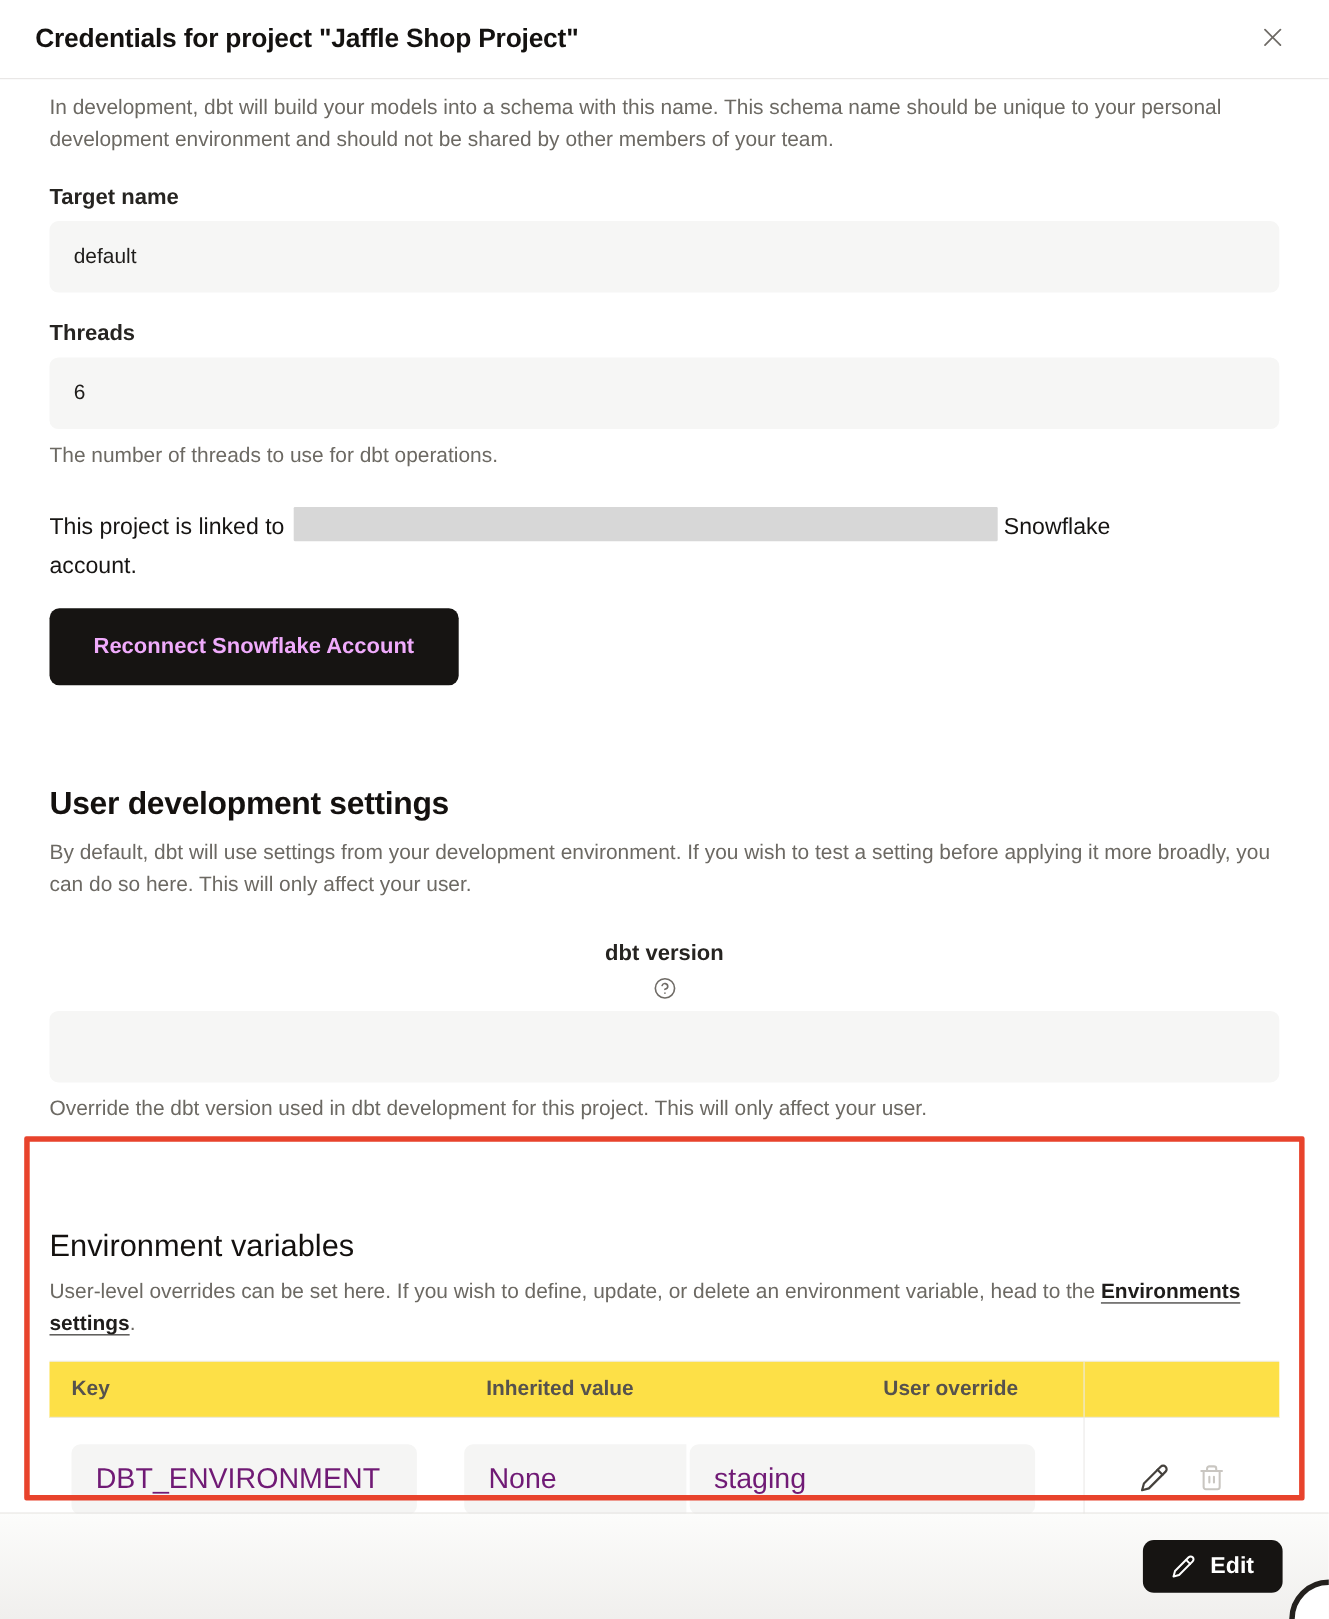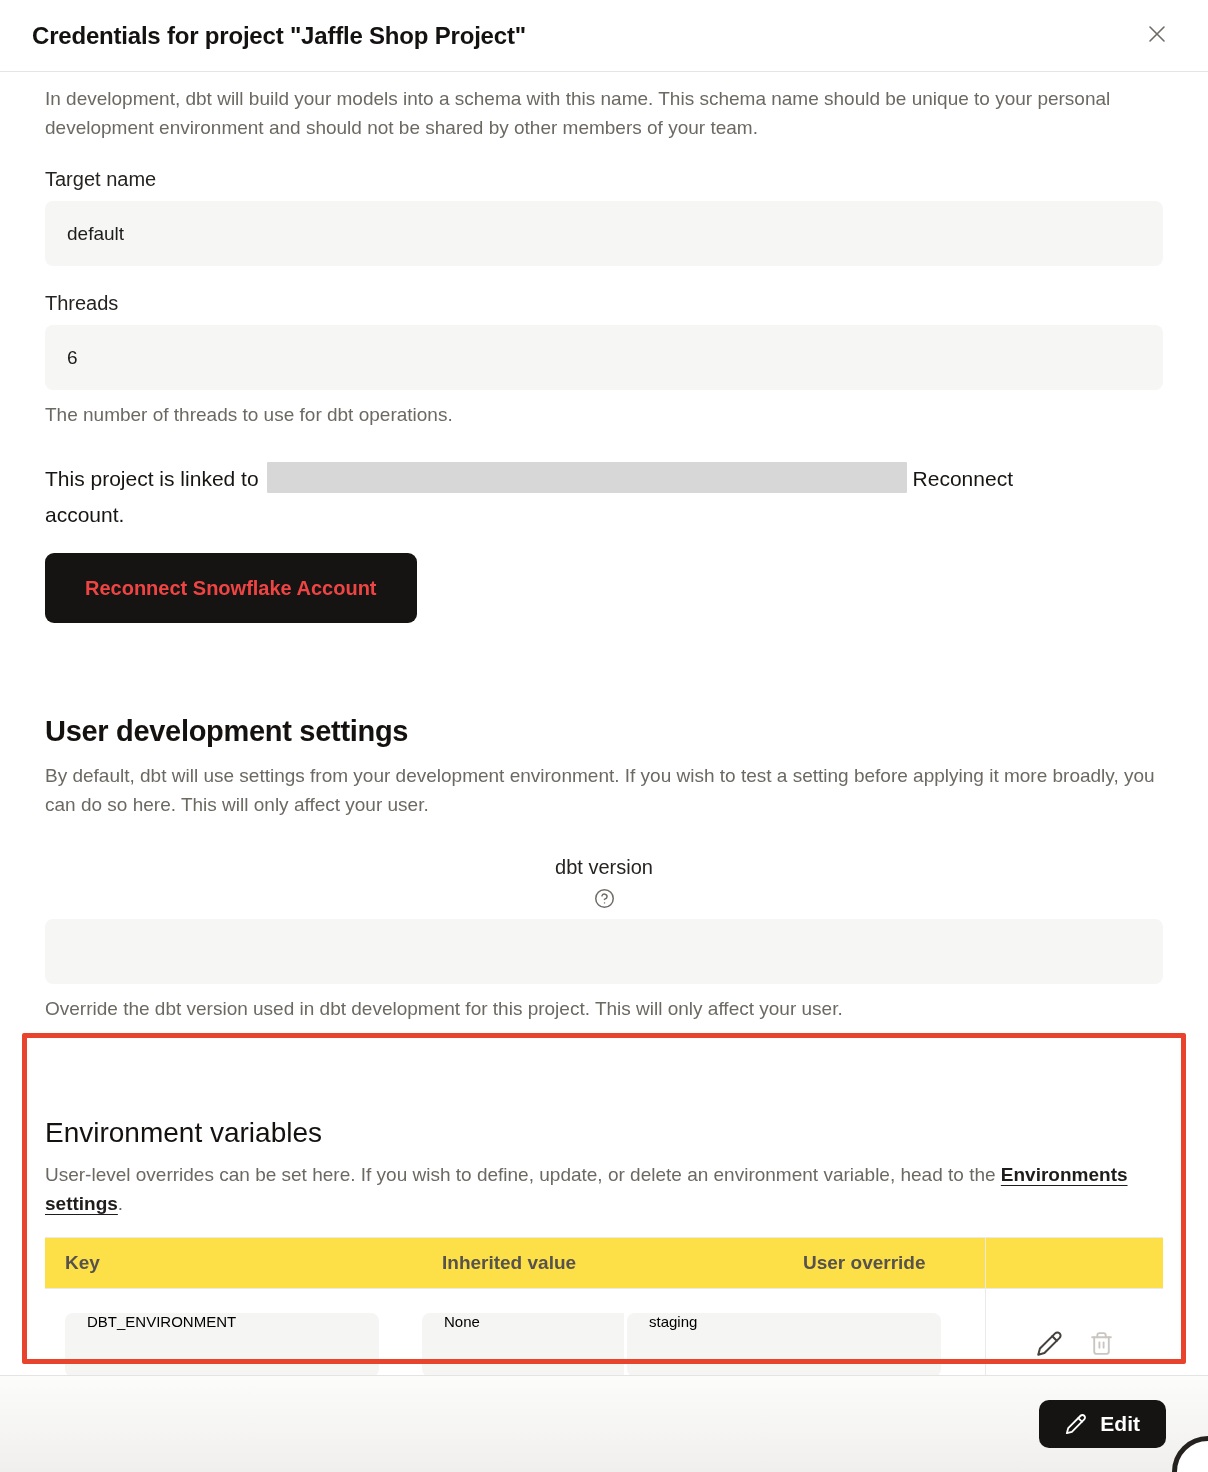--- a/index.html
+++ b/index.html
@@ -21,35 +21,35 @@
     border-bottom: 1px solid #e7e5e4;
   }
   .modal-title { font-size: 24px; font-weight: 700; color: #141210; letter-spacing: -0.2px; }
   .close-btn {
     width: 30px; height: 30px; display: flex; align-items: center; justify-content: center;
     color: #6f6b66; cursor: pointer; background: none; border: none;
   }
   
   .content { padding: 0 45px; }
   .intro { margin-top: 12px; font-size: 19px; line-height: 29px; color: #6c6963; }
-  .field-label { margin-top: 26px; font-size: 20px; font-weight: 400; color: #262421; }
+  .field-label { margin-top: 26px; font-size: 20px; font-weight: 700; color: #262421; }
   .input-box {
     margin-top: 10px; height: 65px; background: #f6f6f5; border-radius: 8px;
     display: flex; align-items: center; padding: 0 22px;
     font-size: 19px; color: #1f1d1b; width: 100%;
   }
   .help-text { margin-top: 14px; font-size: 19px; color: #6c6963; }
   .linked-text { margin-top: 35px; font-size: 21px; line-height: 36px; color: #171513; }
   .redaction-bar {
     display: inline-block; width: 640px; height: 31px; background: #d7d7d7;
     vertical-align: -7px; margin: 0 6px 0 8px; border-radius: 1px;
   }
   .btn-dark {
     margin-top: 20px; height: 70px; display: inline-flex; align-items: center;
-    padding: 0 40px; background: #161412; color: #ef4444; border: none;
+    padding: 0 40px; background: #161412; color: #f0abfc; border: none;
     border-radius: 9px; font-size: 20px; font-weight: 700; cursor: pointer;
     font-family: "Liberation Sans", sans-serif;
   }
   .section-heading { margin-top: 92px; font-size: 29px; font-weight: 700; color: #14110f; letter-spacing: -0.3px; }
   .section-desc { margin-top: 13px; font-size: 19px; line-height: 29px; color: #6c6963; }
   .label-row { margin-top: 37px; display: flex; align-items: center; gap: 9px; flex-direction: column; }
   .help-icon { color: #6f6b66; display: inline-flex; }
   
   .env-section { margin-top: 97px; }
   .env-heading { font-size: 28px; font-weight: 400; color: #14110f; }
@@ -59,21 +59,21 @@
   .thead { display: flex; background: #fde047; border-bottom: 1px solid #eceae8; height: 51px; }
   .th { display: flex; align-items: center; font-size: 19px; font-weight: 700; color: #56524d; padding-left: 20px; }
   .trow { display: flex; height: 112px; border-bottom: 1px solid #eceae8; }
   .td { display: flex; align-items: center; }
   .col-key { width: 377px; }
   .col-inh { width: 361px; }
   .col-ovr { width: 202px; }
   .col-act { flex: 1; border-left: 1px solid #eceae8; }
   .pill {
     background: #f5f5f4; border-radius: 8px; height: 64px;
-    display: flex; align-items: flex-start; padding: 0 22px; font-size: 15px; color: #000000;
+    display: flex; align-items: center; padding: 0 22px; font-size: 26px; color: #701a75;
   }
   .pill-key { margin-left: 20px; width: 314px; }
   .pill-inh { margin-left: 3px; width: 314px; }
   .pill-ovr { width: 202px; border-radius: 8px 0 0 8px; }
   .actions-cell { justify-content: center; gap: 26px; }
   .icon-btn { background: none; border: none; cursor: pointer; display: flex; padding: 0; }
   .icon-edit { color: #45413c; }
   .icon-trash { color: #c9c6c1; }
   
   .annotation-box {
@@ -123,21 +123,21 @@
     <span>default</span>
   </div>
 
   <div class="field-label">Threads</div>
   <div class="input-box">
     <span>6</span>
   </div>
   <div class="help-text">The number of threads to use for dbt operations.</div>
 
   <p class="linked-text">
-    <span>This project is linked to</span><span class="redaction-bar"></span><span>Reconnect</span><br>
+    <span>This project is linked to</span><span class="redaction-bar"></span><span>Snowflake</span><br>
     <span>account.</span>
   </p>
 
   <button class="btn-dark">Reconnect Snowflake Account</button>
 
   <h2 class="section-heading">User development settings</h2>
   <p class="section-desc">By default, dbt will use settings from your development environment. If you wish to test a setting before applying it more broadly, you can do so here. This will only affect your user.</p>
 
   <div class="label-row">
     <span class="field-label" style="margin-top:0">dbt version</span>

